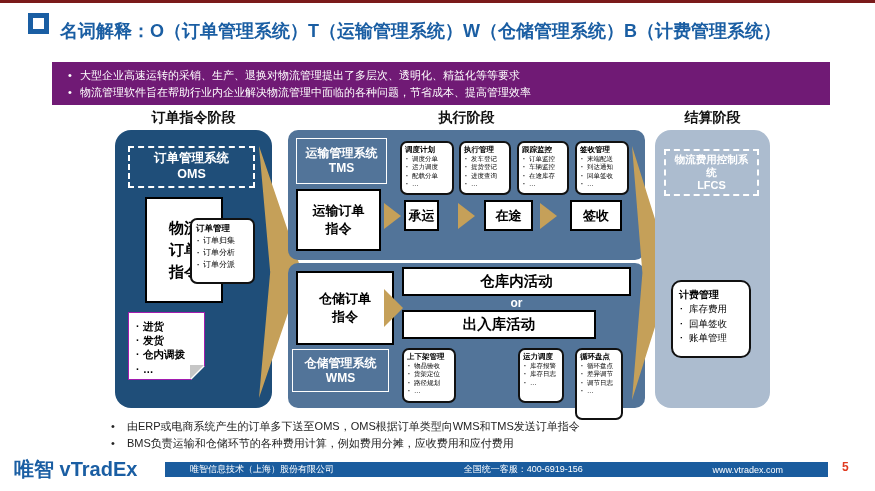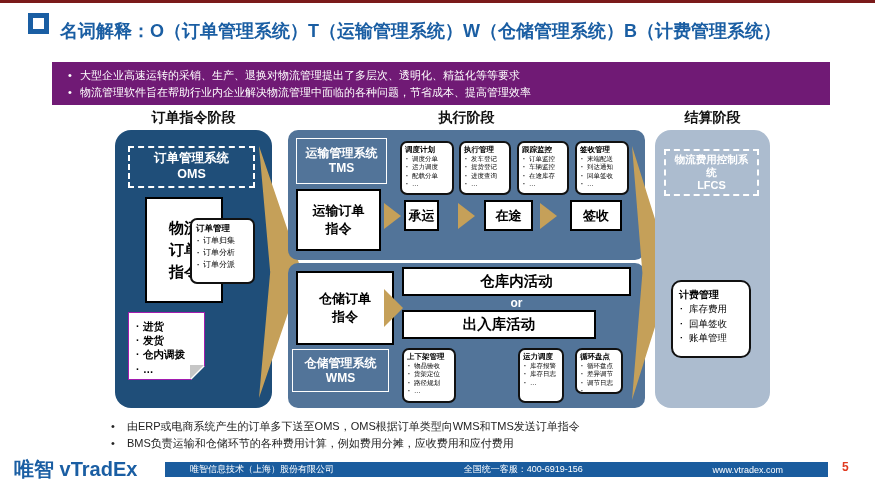--- a/index.html
+++ b/index.html
@@ -164,21 +164,21 @@
     <div class="cb">货架定位</div>
     <div class="cb">路径规划</div>
     <div class="cb">…</div>
   </div>
   <div class="callout callout-sm" style="left:518px;top:348px;width:46px;height:55px;">
     <div class="ct">运力调度</div>
     <div class="cb">库存报警</div>
     <div class="cb">库存日志</div>
     <div class="cb">…</div>
   </div>
-  <div class="callout callout-sm" style="left:575px;top:348px;width:48px;height:46px;">
+  <div class="callout callout-sm" style="left:575px;top:348px;width:48px;height:72px;">
     <div class="ct">循环盘点</div>
     <div class="cb">循环盘点</div>
     <div class="cb">差异调节</div>
     <div class="cb">调节日志</div>
     <div class="cb">…</div>
   </div>
 
   <div class="chevron" style="left:632px;top:146px;width:40px;height:254px;"></div>
 
   <div class="col-light"></div>

